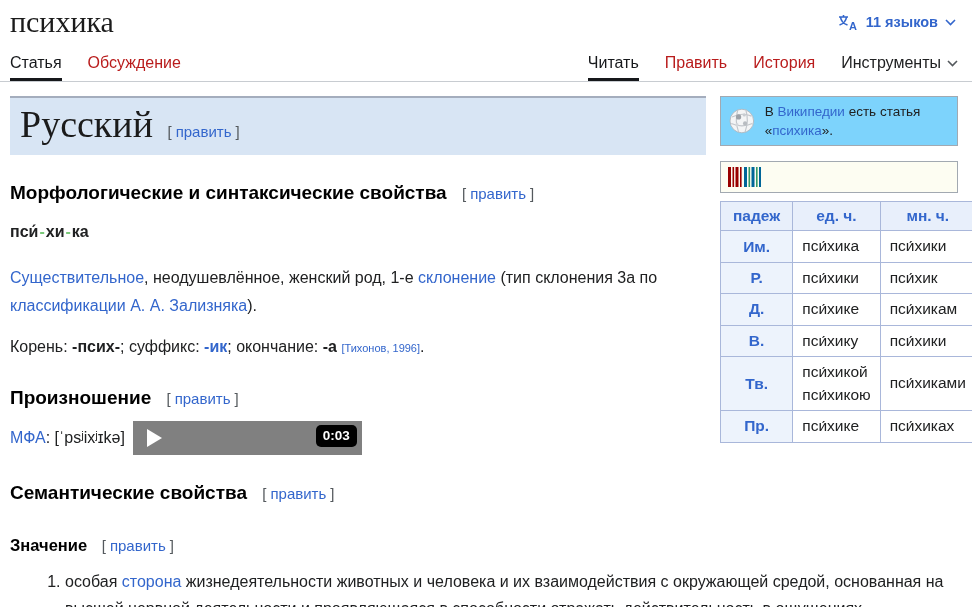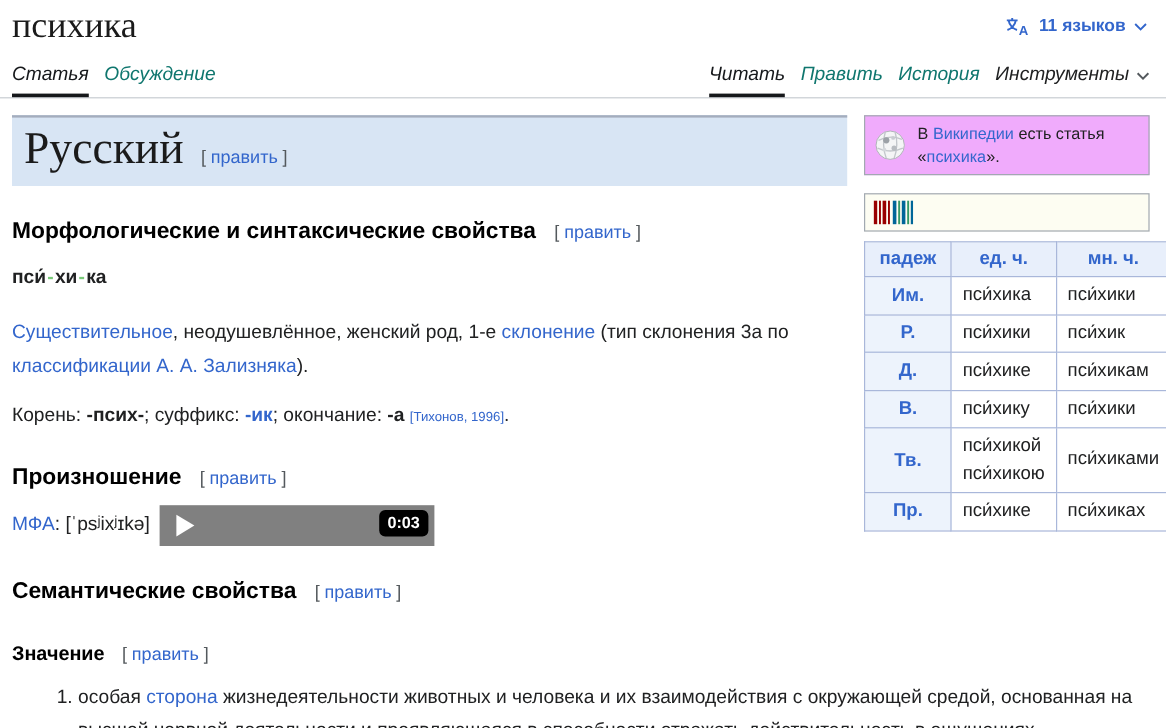--- a/index.html
+++ b/index.html
@@ -27,34 +27,34 @@
     background:none; border:none; cursor:pointer;
     color:#3366cc; font-family:"Liberation Sans",sans-serif;
     font-size:14.5px; font-weight:bold; padding:6px 2px; margin-top:4px;
   }
 
   
   .tabbar {
     display:flex; justify-content:space-between; align-items:flex-end;
     border-bottom:1px solid #c8ccd1; padding:0 14px 0 10px; margin-top:6px;
   }
-  .tabgroup { display:flex; gap:13px;font-style:italic; }
+  .tabgroup { display:flex; gap:26px; }
   .tab {
-    font-size:16px; padding:8px 0 9px; cursor:pointer; color:#0f766e;
+    font-size:16px; padding:8px 0 9px; cursor:pointer; color:#b91c1c;
     display:flex; align-items:center; gap:6px; white-space:nowrap;
   }
   .tab.active { color:#16181b; padding-bottom:6px; border-bottom:3px solid #16181b; }
   .tab.plain  { color:#202122; }
 
   
   main { padding:14px 14px 0 10px; }
   .sidebar { float:right; width:238px; margin:0 0 10px 14px; }
 
   .infobox {
-    border:1px solid #a2a9b1; background:#f0abfc;
+    border:1px solid #a2a9b1; background:#7dd3fc;
     display:flex; align-items:center; gap:9px;
     padding:5px 7px; font-size:13.5px; line-height:1.42; margin-bottom:15px;
   }
   .infobox.wikidata { background:#fdfdf2; margin-bottom:8px; }
   .infobox b a, .infobox .boldlink { font-weight:bold; }
 
   table.decl { width:100%; border-collapse:collapse; font-size:15.5px; }
   table.decl th, table.decl td { border:1px solid #a9b7da; }
   table.decl th {
     background:#e8effb; color:#3366cc; font-weight:bold;

